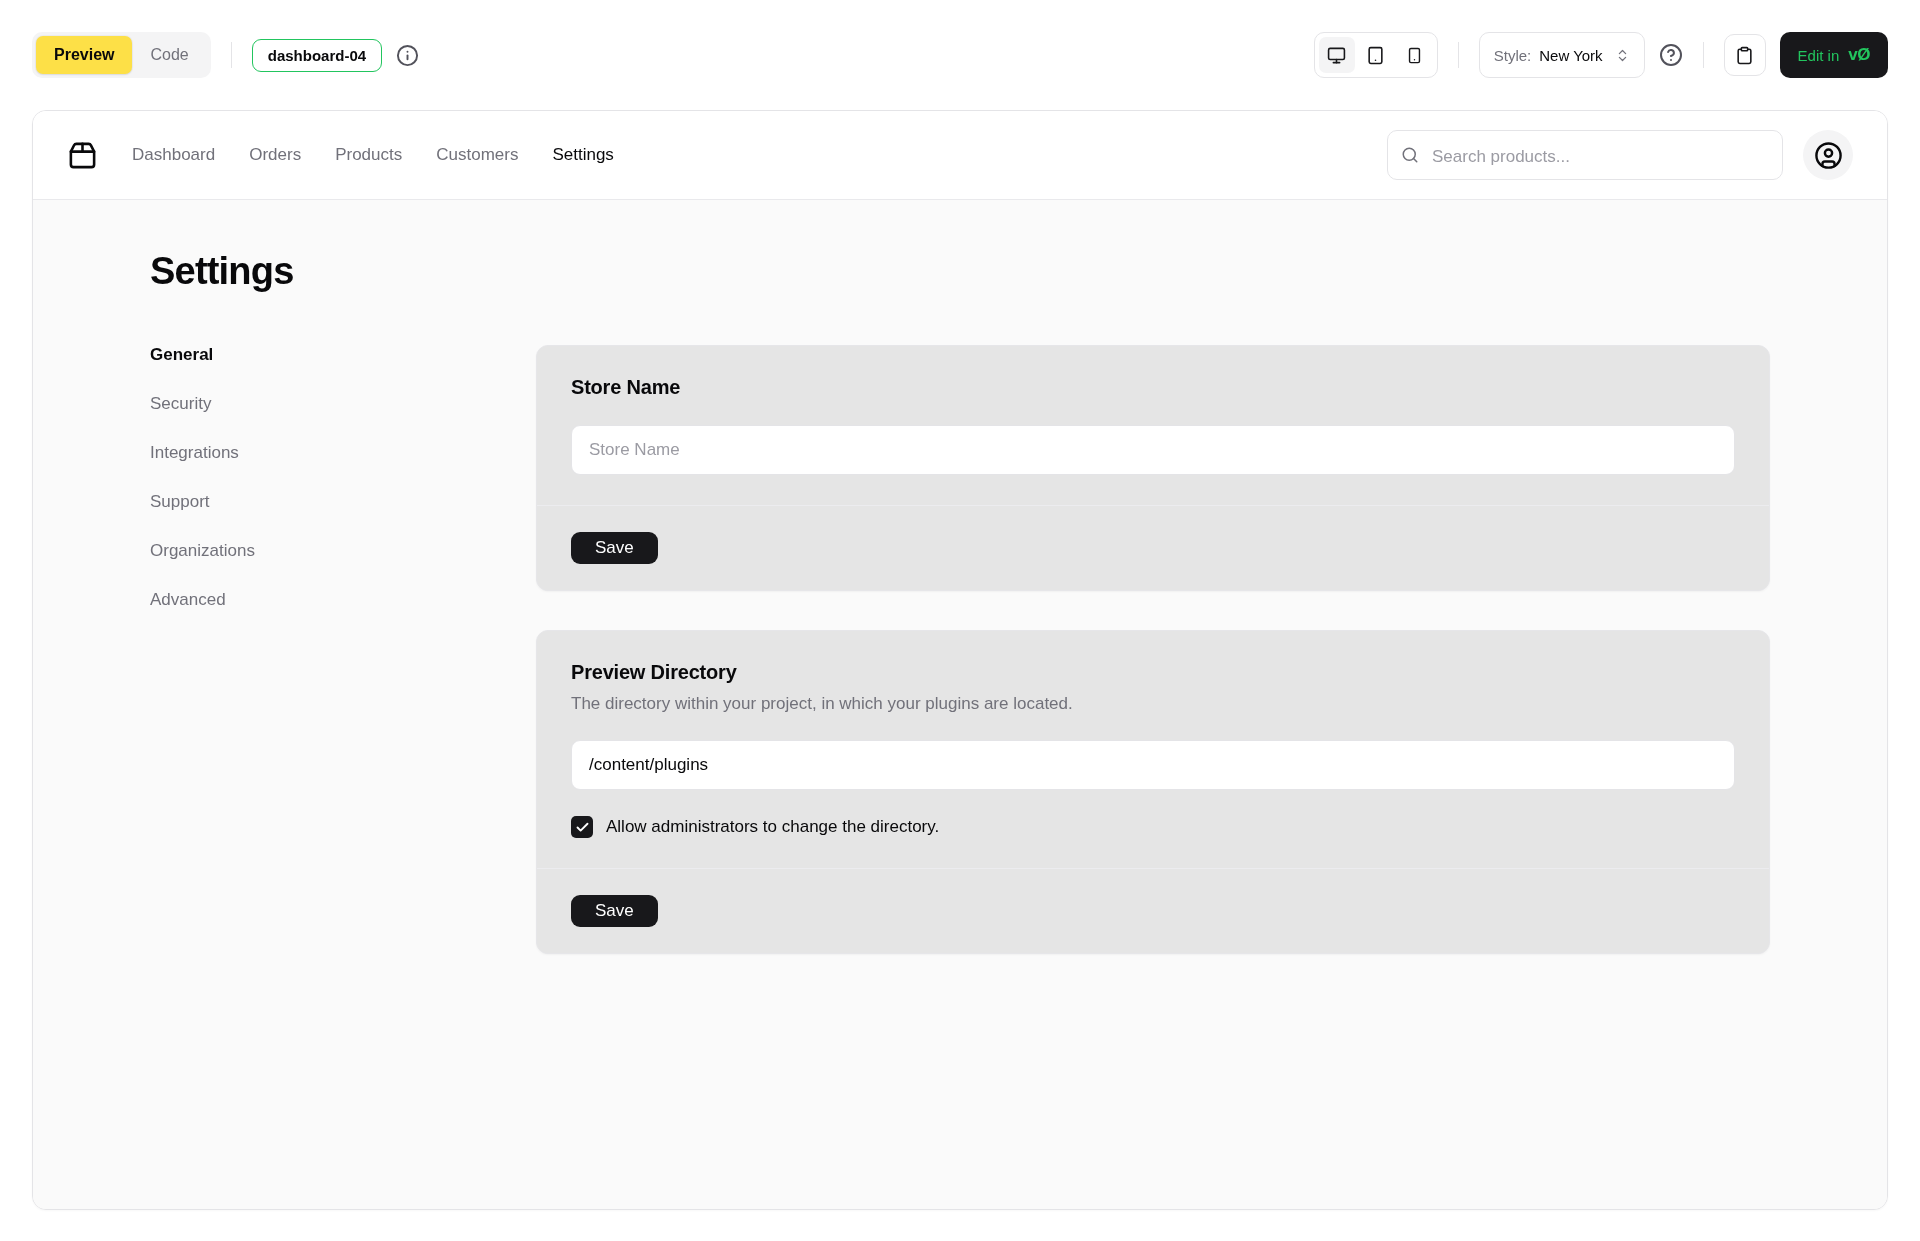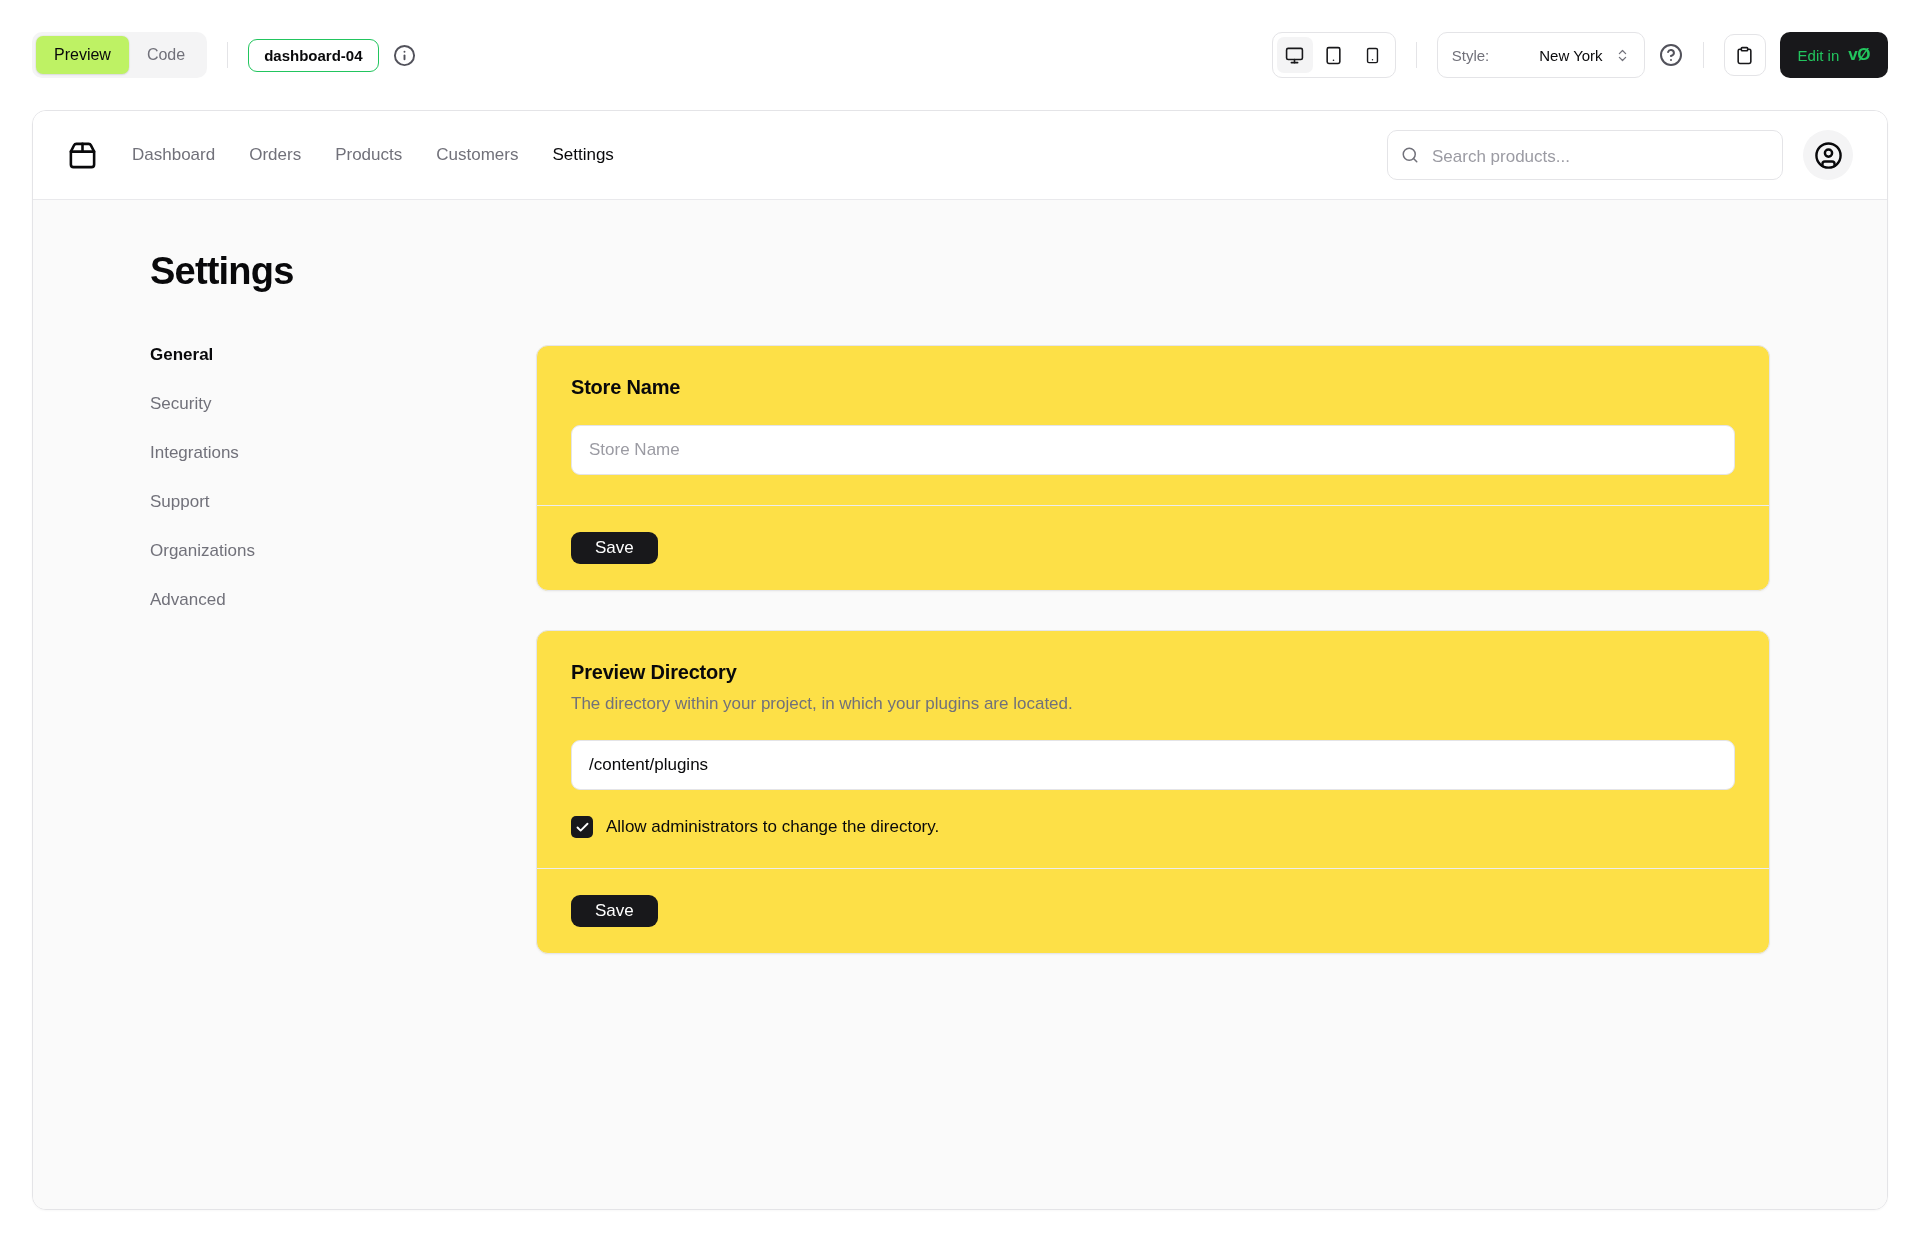--- a/index.html
+++ b/index.html
@@ -6,34 +6,34 @@
   html,body { width:1920px; height:1241px; background:#fff; overflow:hidden;
     font-family:"Liberation Sans","DejaVu Sans",sans-serif; color:#09090b; }
   svg { display:block; }
 
   
   .toolbar { height:110px; padding:0 32px; display:flex; align-items:center; justify-content:space-between; }
   .tb-left, .tb-right { display:flex; align-items:center; }
   .seg-group { background:#f4f4f5; border-radius:10px; padding:4px; display:flex; align-items:center; height:46px; }
   .seg-tab { border:none; background:transparent; font:500 16px "Liberation Sans",sans-serif; color:#71717a;
     padding:0 18px; height:38px; border-radius:7px; cursor:pointer; }
-  .seg-tab.active { background:#bef264; color:#09090b; box-shadow:0 1px 2px rgba(0,0,0,.08), 0 0 0 1px rgba(0,0,0,.03); }
+  .seg-tab.active { background:#fde047; color:#09090b; box-shadow:0 1px 2px rgba(0,0,0,.08), 0 0 0 1px rgba(0,0,0,.03);font-weight:bold; }
   .v-sep { width:1px; height:26px; background:#e4e4e7; margin:0 20px; }
   .block-badge { border:1px solid #22c55e; border-radius:9px; padding:7px 15px; font-weight:700; font-size:15px; }
   .icon-plain { border:none; background:none; color:#52525b; margin-left:14px; cursor:pointer; display:flex; align-items:center; }
 
   .device-group { border:1px solid #e4e4e7; border-radius:10px; padding:4px; display:flex; gap:3px; height:46px; align-items:center; }
   .device-btn { width:36px; height:36px; display:flex; align-items:center; justify-content:center; border:none;
     background:transparent; border-radius:7px; color:#18181b; cursor:pointer; }
   .device-btn.active { background:#f4f4f5; }
 
   .style-select { border:1px solid #e4e4e7; border-radius:10px; height:46px; display:flex; align-items:center;
     padding:0 14px; gap:8px; background:#fff; cursor:pointer; }
   .style-label { color:#71717a; font-size:15px; }
-  .style-value { font-size:15px; font-weight:500; color:#09090b;margin-left:42px; }
+  .style-value { font-size:15px; font-weight:500; color:#09090b; }
   .style-select svg { color:#71717a; margin-left:4px; }
 
   .sq-btn { width:42px; height:42px; border:1px solid #e4e4e7; border-radius:10px; background:#fff; display:flex;
     align-items:center; justify-content:center; color:#18181b; cursor:pointer; }
   .edit-btn { margin-left:14px; height:46px; background:#18181b; border:none; border-radius:10px; color:#22c55e;
     display:flex; align-items:center; gap:9px; padding:0 18px; font:500 15px "Liberation Sans",sans-serif; cursor:pointer; }
   .v0-logo { font-weight:700; font-size:17px; letter-spacing:-0.5px; }
 
   
   .frame { margin:0 32px; height:1100px; border:1px solid #e4e4e7; border-radius:14px; overflow:hidden;
@@ -55,21 +55,21 @@
   .content { flex:1; background:#fafafa; overflow:hidden; }
   .container { width:1620px; margin:0 auto; padding-top:50px; }
   .page-title { font-size:38px; font-weight:700; letter-spacing:-0.8px; color:#09090b; }
   .layout { display:grid; grid-template-columns:352px 1fr; gap:34px; margin-top:52px; align-items:start; }
 
   .side-nav { display:flex; flex-direction:column; gap:29px; font-size:17px; }
   .side-link { color:#71717a; text-decoration:none; }
   .side-link.active { color:#09090b; font-weight:700; }
 
   .cards { display:flex; flex-direction:column; gap:39px; }
-  .card { background:#fde047; border:1px solid #e6e6e9; border-radius:12px; box-shadow:0 1px 2px rgba(0,0,0,.04); }
+  .card { background:#e5e5e5; border:1px solid #e6e6e9; border-radius:12px; box-shadow:0 1px 2px rgba(0,0,0,.04); }
   .card-header { padding:30px 34px 0; }
   .card-title { font-size:20px; font-weight:700; letter-spacing:-0.2px; }
   .card-desc { margin-top:10px; font-size:17px; color:#71717a; }
   .card-content { padding:26px 34px 0; }
   .text-input { width:100%; height:50px; border:1px solid #e4e4e7; border-radius:9px; padding:0 17px;
     font:400 17px "Liberation Sans",sans-serif; color:#09090b; outline:none; background:#fff; }
   .text-input::placeholder { color:#9b9ba3; }
   .check-row { display:flex; align-items:center; gap:13px; margin-top:26px; }
   .checkbox { width:22px; height:22px; border-radius:5px; background:#18181b; display:flex; align-items:center;
     justify-content:center; color:#fff; cursor:pointer; flex:0 0 auto; }

